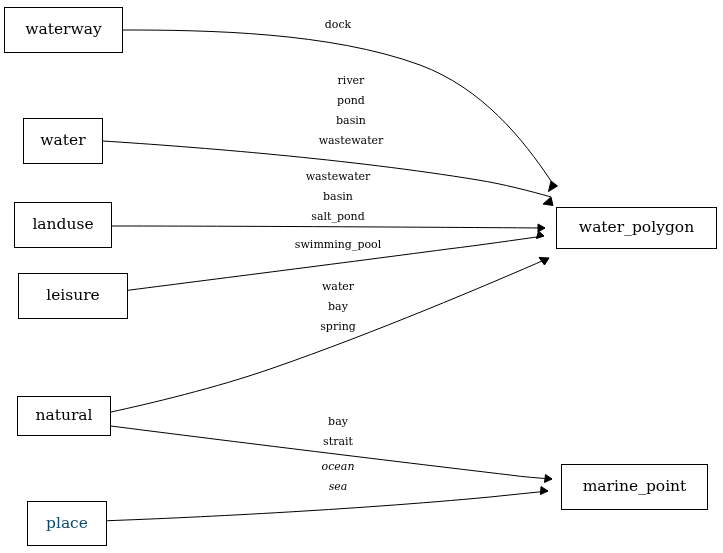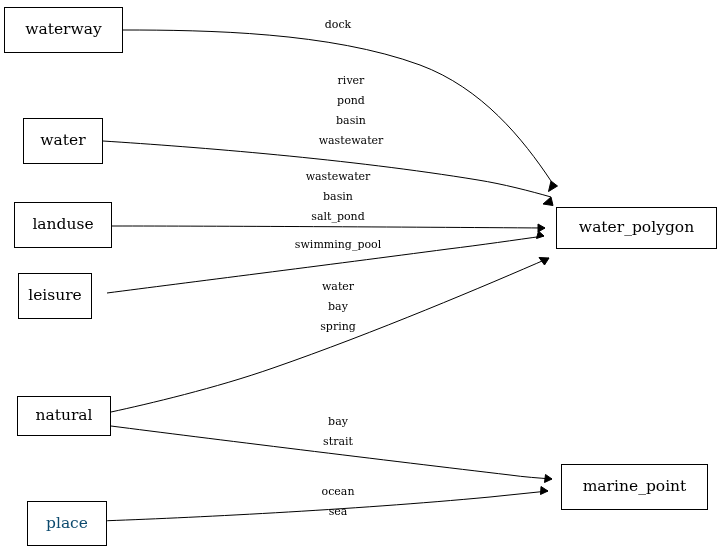--- a/index.html
+++ b/index.html
@@ -71,38 +71,38 @@
       <path d="M111,426 C204,438 391,461 510,475 C524,477 539,478 552,479" fill="none" stroke="#000000" stroke-width="1"></path>
       <path d="M552,479 L544.5,482.5 L545.5,474.5 Z" fill="#000000" stroke="#000000" stroke-width="1"></path>
       <path d="M99,521 C186,518 352,510 490,497 C509,495 529,493 548,491" fill="none" stroke="#000000" stroke-width="1"></path>
       <path d="M548,491 L540.5,494.5 L541.0,486.5 Z" fill="#000000" stroke="#000000" stroke-width="1"></path>
     </svg>
 
   <div id="node-layer">
       <div class="node" style="left: 4px; top: 7px; width: 119px; height: 46px; border-color: rgb(0, 0, 0); color: rgb(0, 0, 0);">waterway</div>
       <div class="node" style="left: 23px; top: 118px; width: 80px; height: 46px; border-color: rgb(0, 0, 0); color: rgb(0, 0, 0);">water</div>
       <div class="node" style="left: 14px; top: 202px; width: 98px; height: 46px; border-color: rgb(0, 0, 0); color: rgb(0, 0, 0); text-align: right;">landuse</div>
-      <div class="node" style="left: 18px; top: 273px; width: 74px; height: 46px; border-color: rgb(0, 0, 0); color: rgb(0, 0, 0);">leisure</div>
+      <div class="node" style="left: 18px; top: 273px; width: 110px; height: 46px; border-color: rgb(0, 0, 0); color: rgb(0, 0, 0);">leisure</div>
       <div class="node" style="left: 17px; top: 396px; width: 94px; height: 40px; border-color: rgb(0, 0, 0); color: rgb(0, 0, 0);">natural</div>
       <div class="node" style="left: 27px; top: 501px; width: 80px; height: 45px; border-color: rgb(0, 0, 0); color: #0c4a6e;">place</div>
       <div class="node" style="left: 556px; top: 207px; width: 161px; height: 42px; border-color: rgb(0, 0, 0); color: rgb(0, 0, 0);">water_polygon</div>
       <div class="node" style="left: 561px; top: 464px; width: 147px; height: 46px; border-color: rgb(0, 0, 0); color: rgb(0, 0, 0); text-align: right;">marine_point</div>
     </div>
   <div id="label-layer">
       <div class="edge-label" style="left: 338px; top: 15px; color: rgb(0, 0, 0);">dock</div>
       <div class="edge-label" style="left: 351px; top: 71px; color: rgb(0, 0, 0);">river
 pond
 basin
 wastewater</div>
       <div class="edge-label" style="left: 338px; top: 167px; color: rgb(0, 0, 0);">wastewater
 basin
 salt_pond</div>
       <div class="edge-label" style="left: 338px; top: 235px; color: rgb(0, 0, 0); text-align: center;">swimming_pool</div>
       <div class="edge-label" style="left: 338px; top: 277px; color: rgb(0, 0, 0);">water
 bay
 spring</div>
       <div class="edge-label" style="left: 338px; top: 412px; color: rgb(0, 0, 0);">bay
 strait</div>
-      <div class="edge-label" style="left: 338px; top: 482px; color: rgb(0, 0, 0);">ocean
+      <div class="edge-label" style="left: 338px; top: 457px; color: rgb(0, 0, 0); font-style: italic;">ocean
 sea</div>
     </div>
 
 </div>
 
 </body></html>

